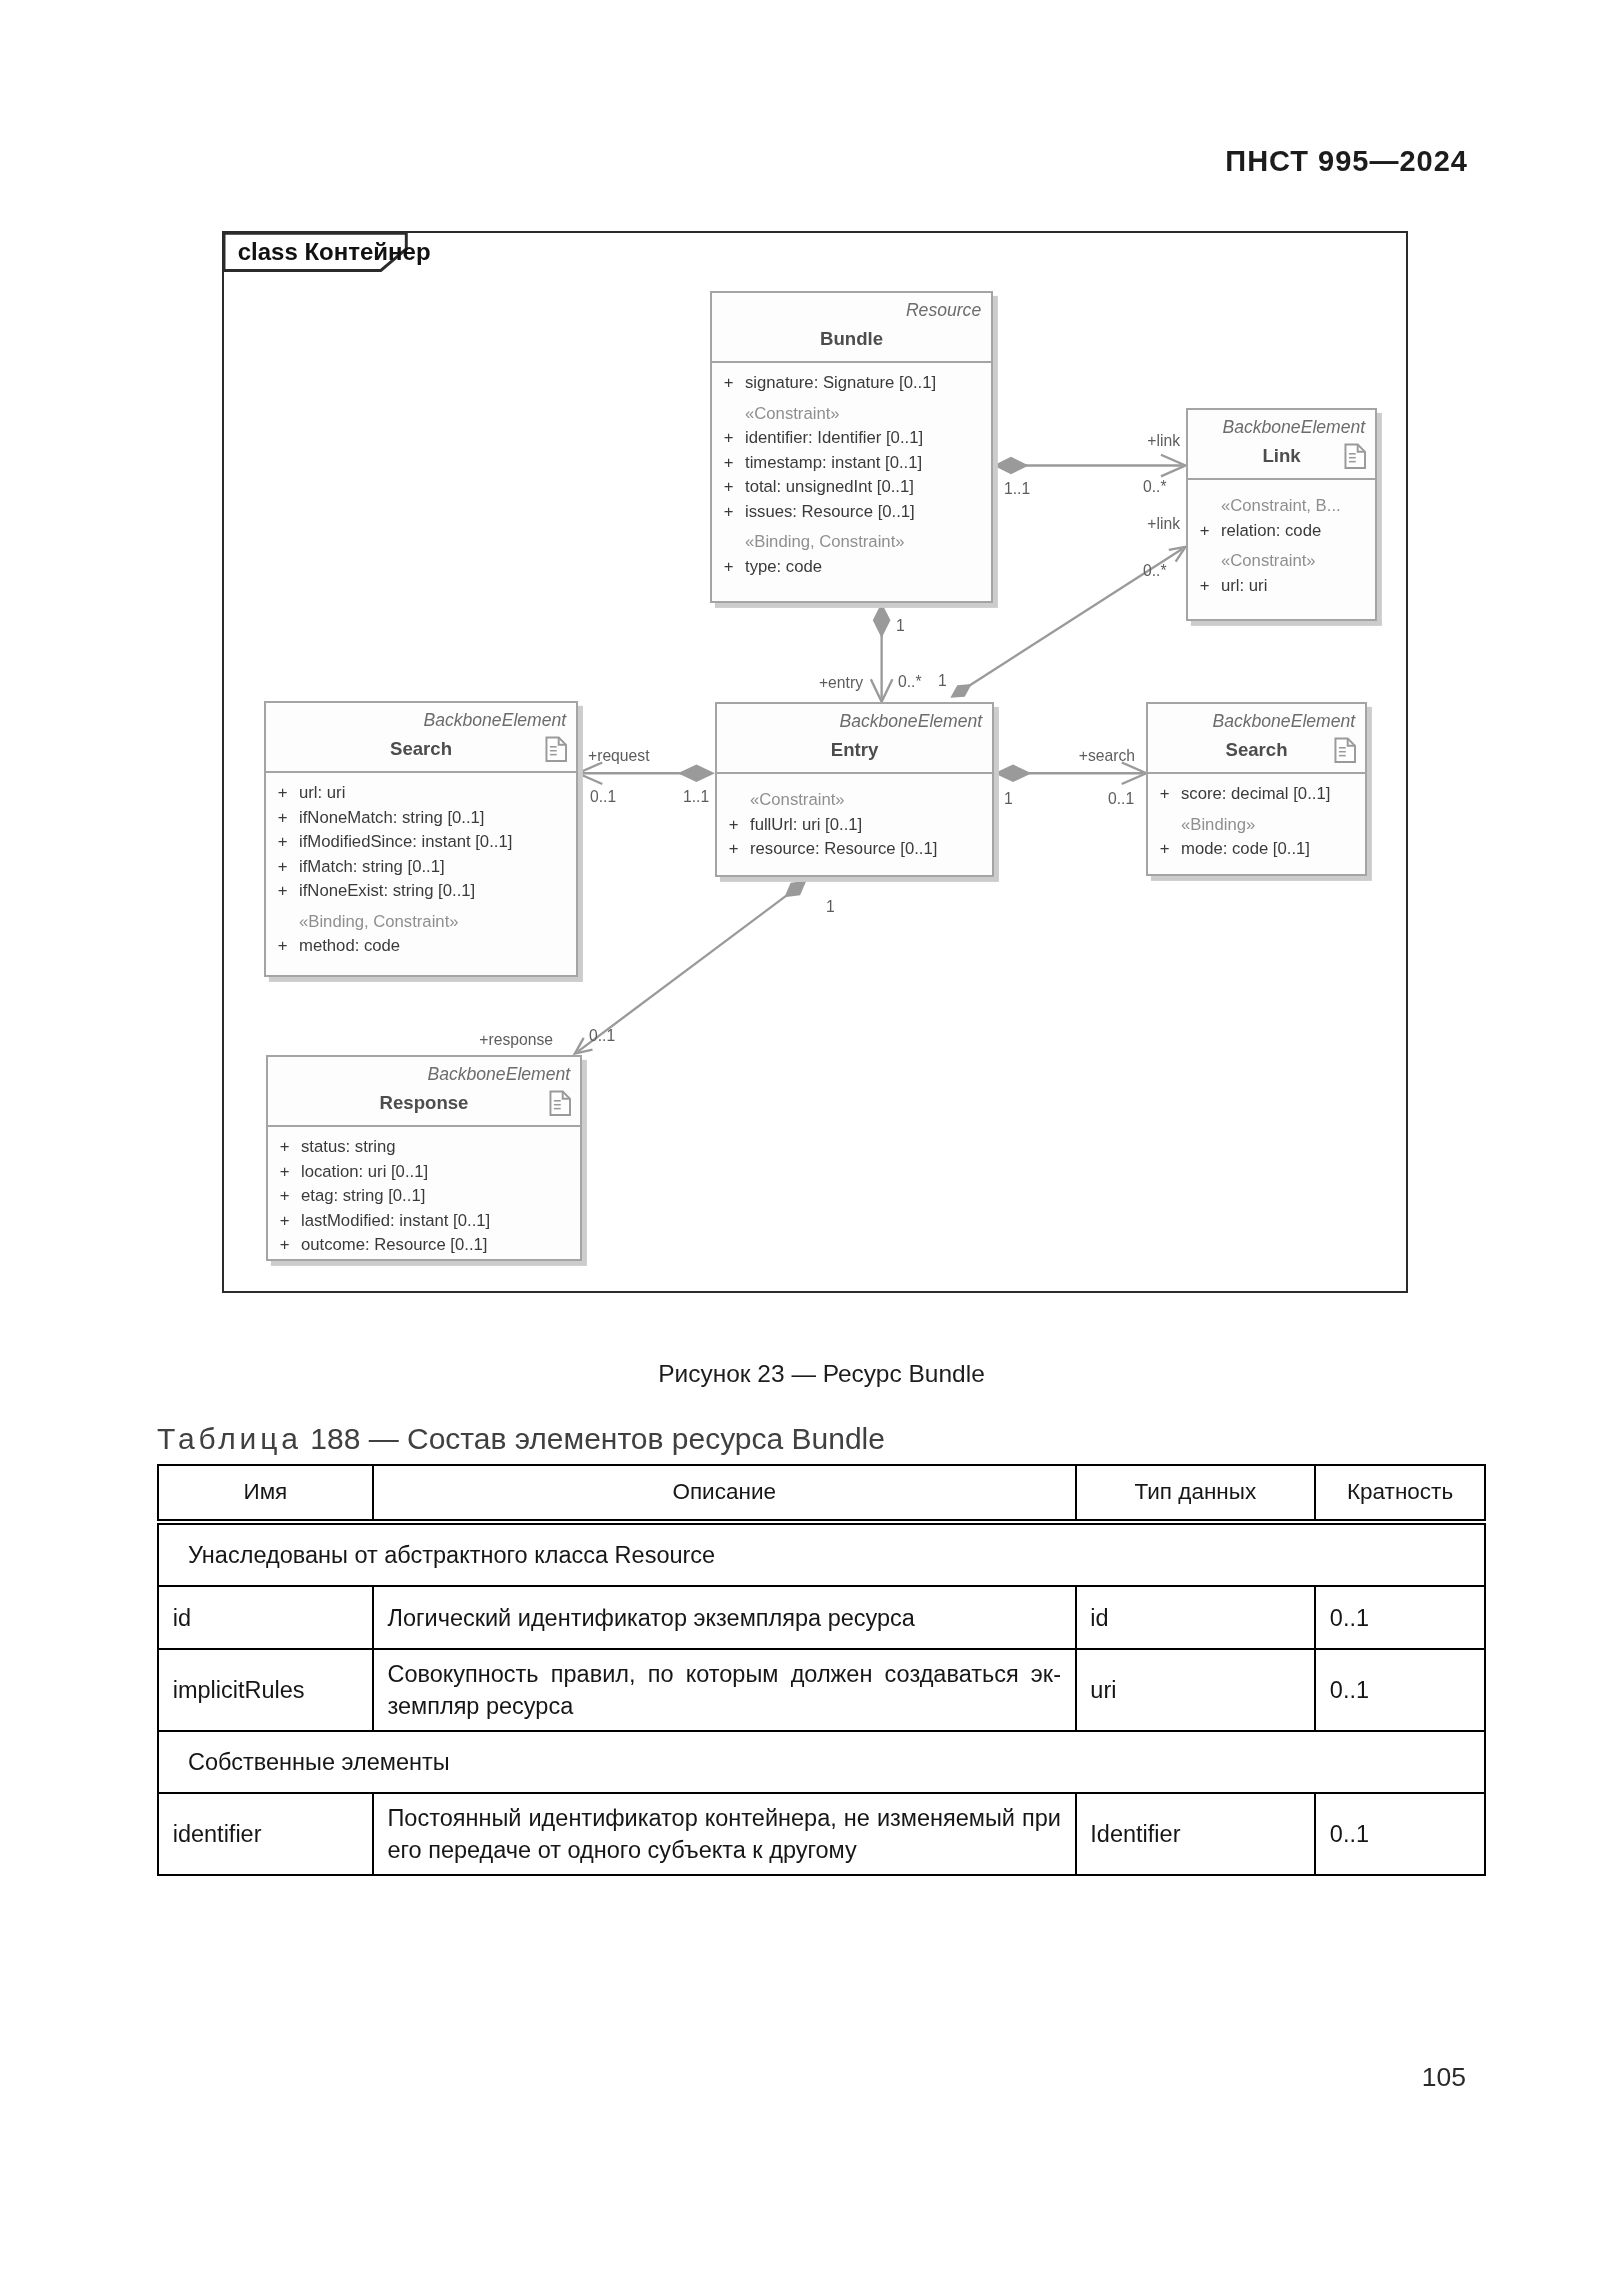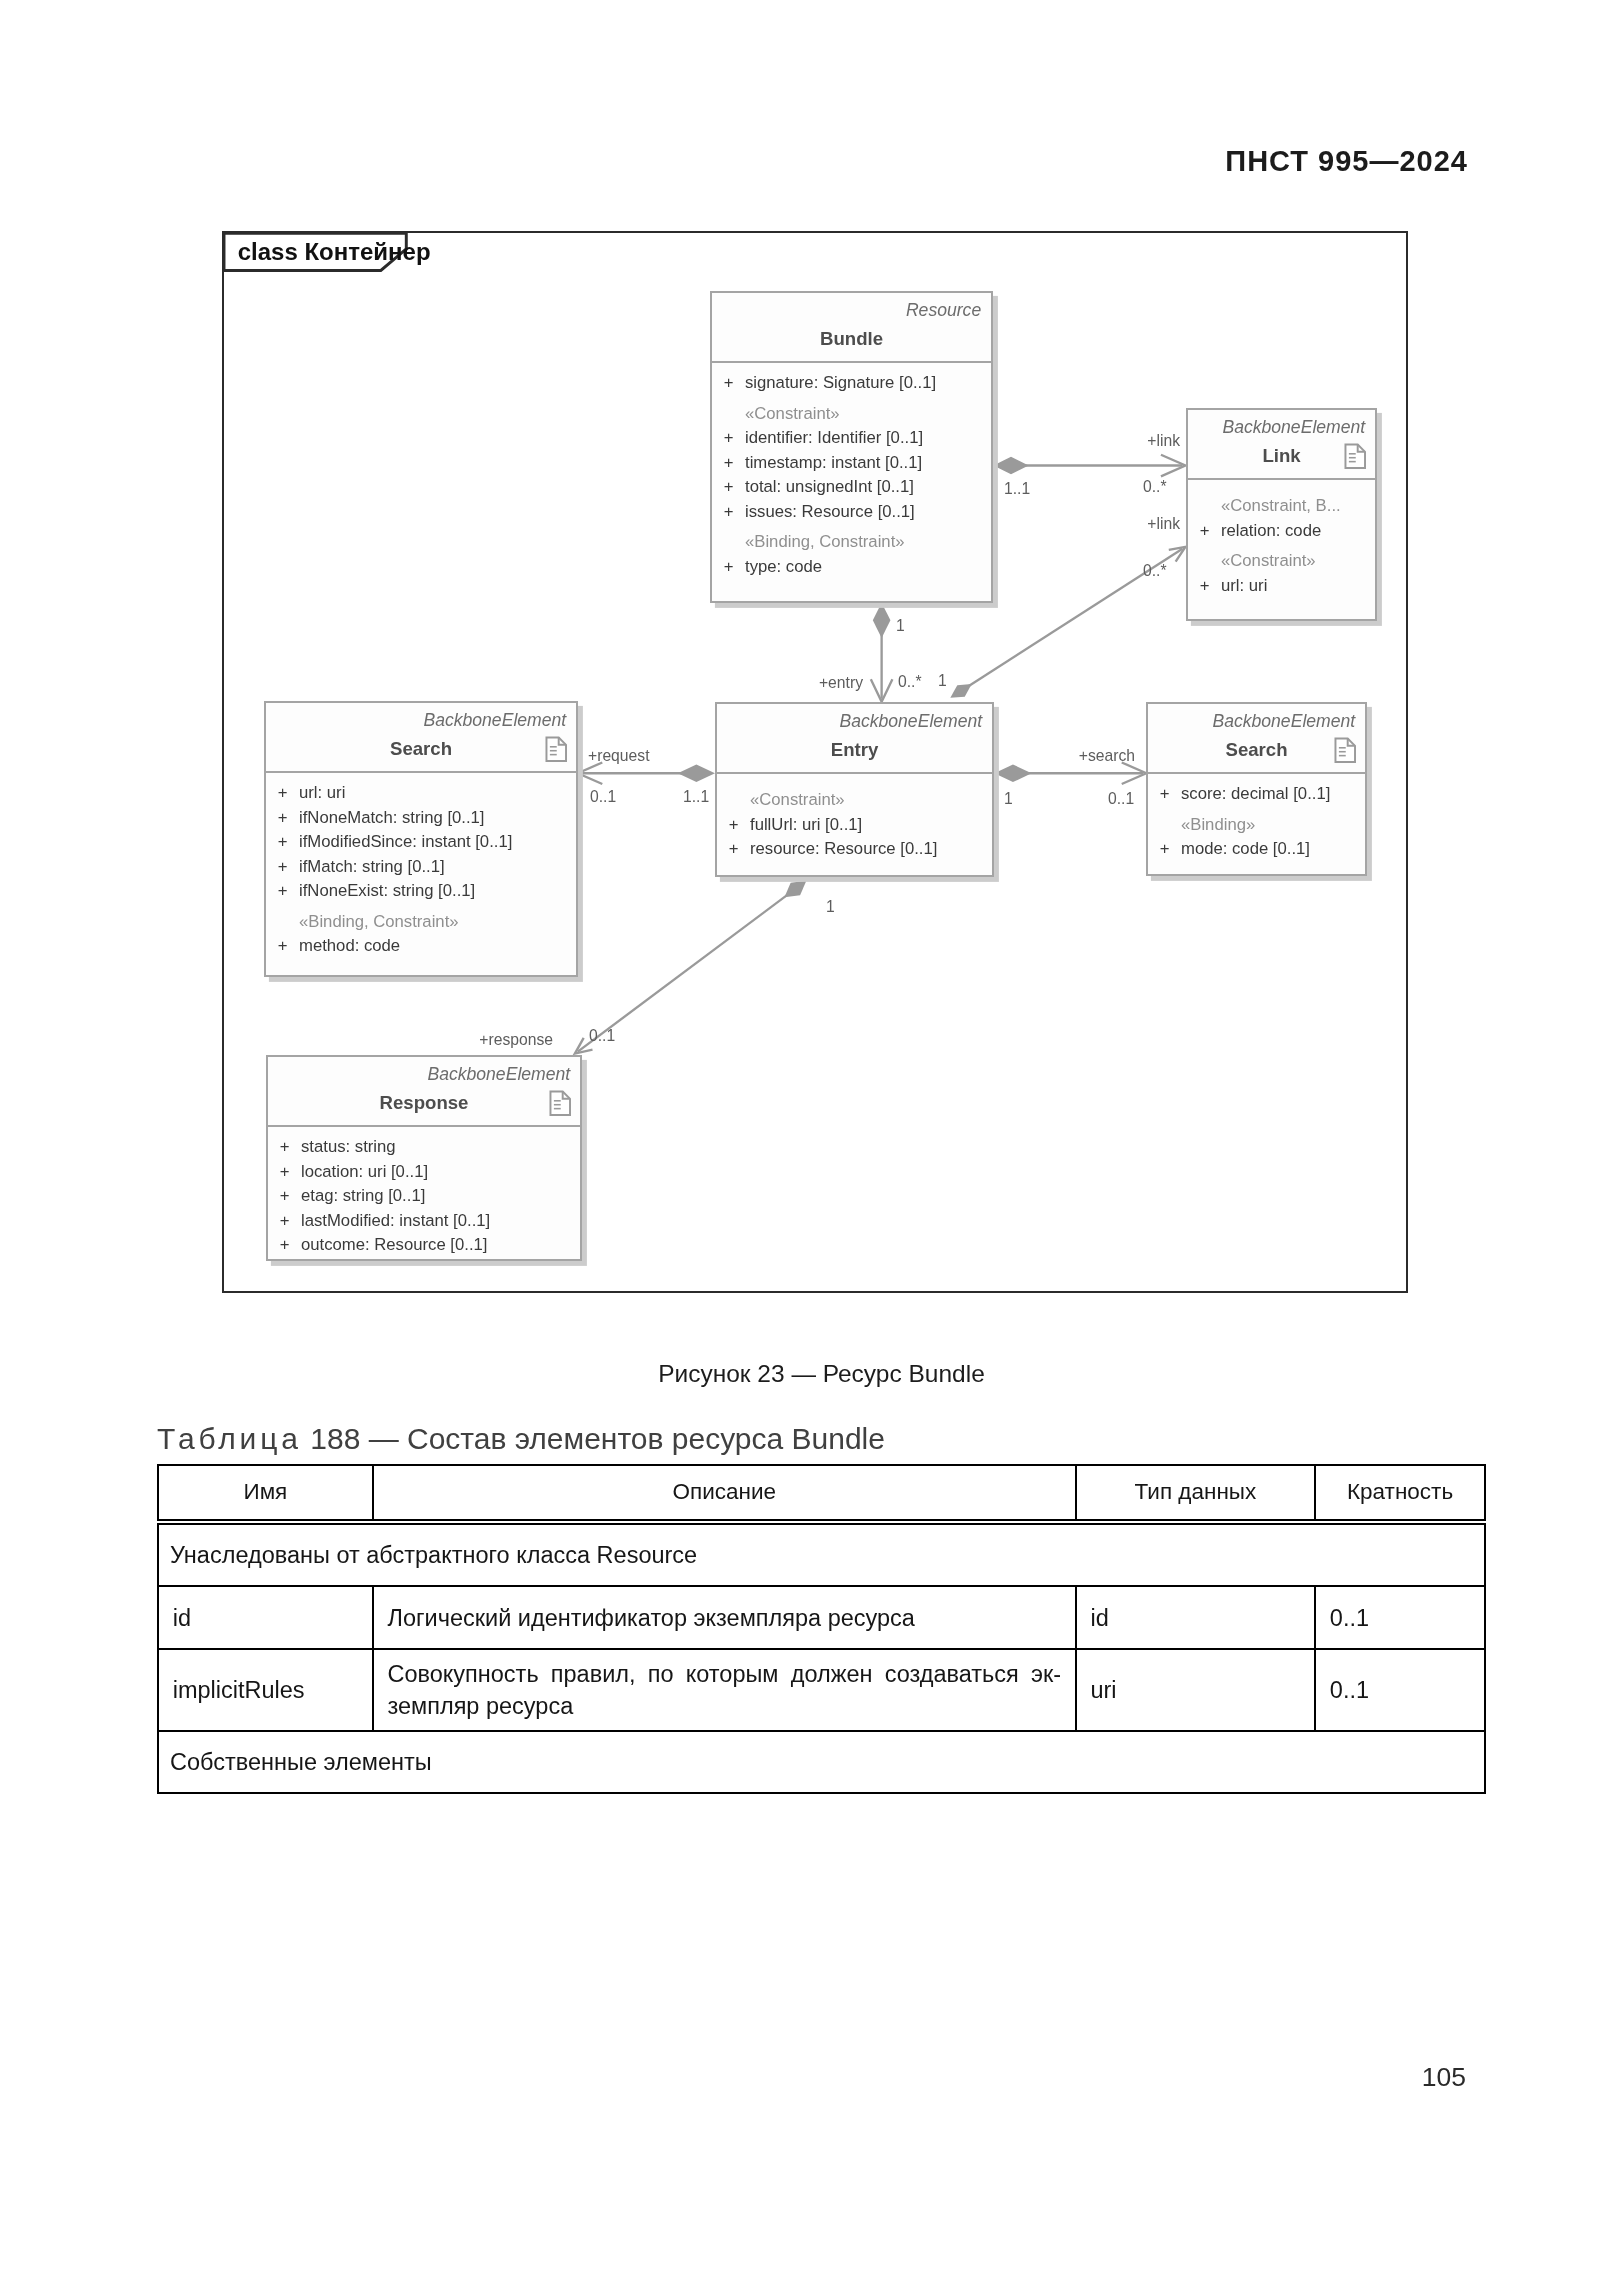--- a/index.html
+++ b/index.html
@@ -43,21 +43,21 @@
   .tbl-title .sp{letter-spacing:3.9px;}
   .data-table{position:absolute;left:157px;top:1464px;width:1329px;border-collapse:collapse;
               border:2.9px solid #000;font-size:23.5px;color:#161616;}
   .data-table th{font-weight:normal;text-align:center;font-size:22.5px;height:45px;
                  border-right:2.9px solid #000;border-bottom:6.9px double #000;padding:3.9px 9.8px;}
   .data-table th:last-child{border-right:none;}
   .data-table td{border-right:2.9px solid #000;border-bottom:2px solid #000;
                  padding:7.8px 13.7px;line-height:32px;vertical-align:middle;}
   .data-table td:last-child{border-right:none;}
   .data-table tr.section td{border-right:none;border-top:2.9px solid #000;border-bottom:2.9px solid #000;
-                            height:45px;padding-left:11px;}
+                            height:45px;padding-left:29px;}
   .data-table td.desc{text-align:justify;}
   .data-table tr.data td{height:45px;}
 </style>
 </head>
 <body>
 
 <div class="page">
 
   <div class="doc-header">ПНСТ 995—2024</div>
 
@@ -344,18 +344,24 @@
       </tr>
       <tr class="data">
         <td>implicitRules</td>
         <td class="desc">Совокупность правил, по которым должен создаваться эк­земпляр ресурса</td>
         <td>uri</td>
         <td>0..1</td>
       </tr>
       <tr class="section">
         <td colspan="4">Собственные элементы</td>
       </tr>
+      <tr class="data">
+        <td>identifier</td>
+        <td class="desc">Постоянный идентификатор контейнера, не изменяемый при его передаче от одного субъекта к другому</td>
+        <td>Identifier</td>
+        <td>0..1</td>
+      </tr>
     </tbody>
   </table>
 
   <div class="page-number">105</div>
 </div>
 
 
 </body></html>

